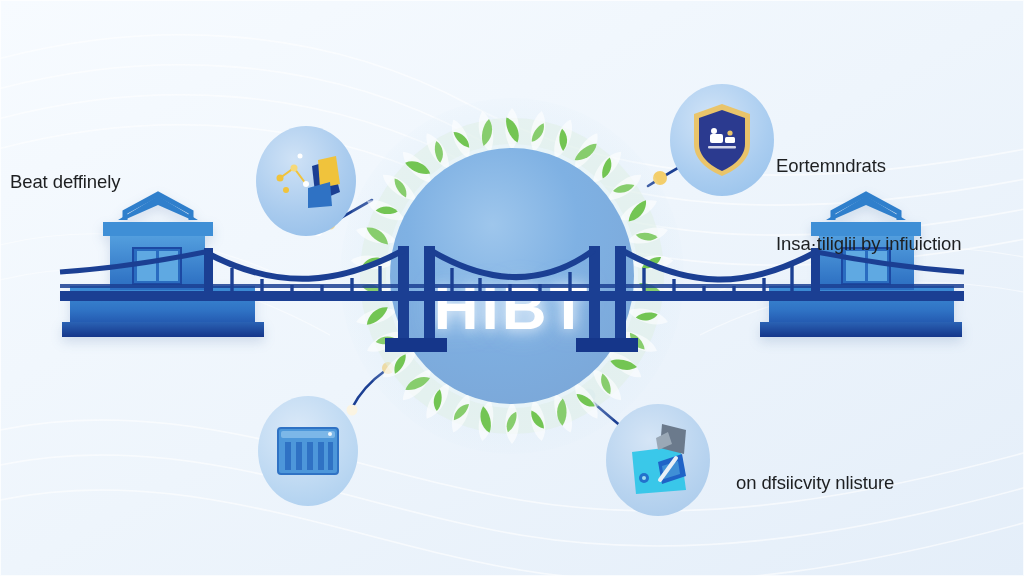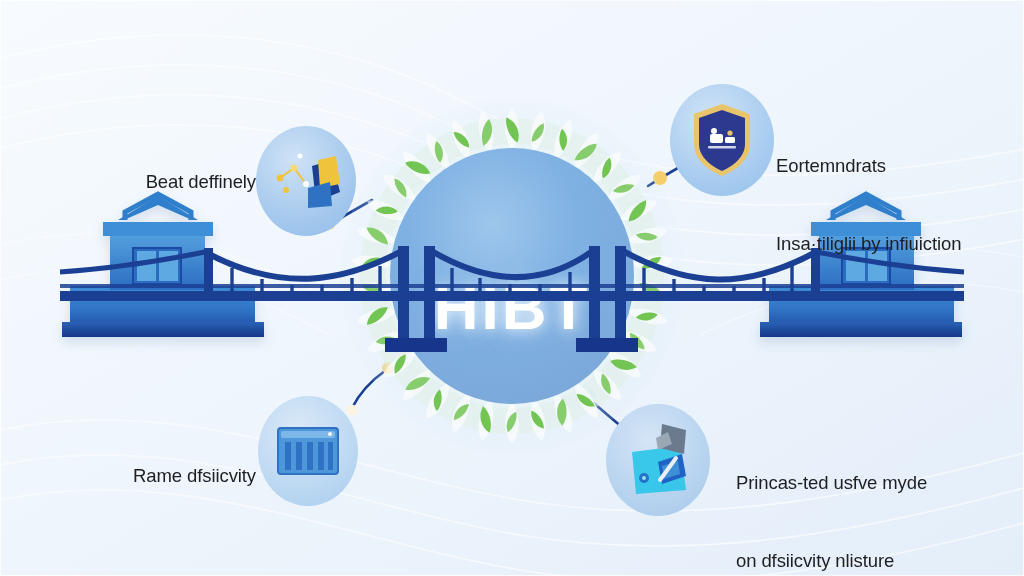--- a/index.html
+++ b/index.html
@@ -30,21 +30,21 @@
 
   
   .callout {
     position: absolute;
     color: #1d1f21;
     font-size: 18.5px;
     line-height: 1.42;
     letter-spacing: -0.1px;
     white-space: pre;
   }
-  .callout.tl { left: 10px;  top: 116px; width: 246px; text-align: right; }
+  .callout.tl { left: 10px;  top: 116px; width: 246px; }
   .callout.tr { left: 776px; top: 100px; width: 250px; text-align: left; }
   .callout.bl { left: 12px;  top: 410px; width: 244px; text-align: right; }
   .callout.br { left: 736px; top: 417px; width: 280px; text-align: left; }
   .callout .ln { display: block; }
 
   
   .bubble {
     position: absolute;
     border-radius: 50%;
   }
@@ -390,23 +390,21 @@
   <div class="callout tl">
     <span class="ln">Beat deffinely</span>
   </div>
 
   <div class="callout tr">
     <span class="ln">Eortemndrats</span>
     <span class="ln">Insa·tiliglii by infiuiction</span>
   </div>
 
   <div class="callout bl">
-    <span class="ln">Rame dfsiicvity</span>
     
   </div>
 
   <div class="callout br">
-    <span class="ln">Princas-ted usfve myde</span>
     <span class="ln">on dfsiicvity nlisture</span>
   </div>
 
   <div class="frame-edge"></div>
 </div>
 
 </body></html>

